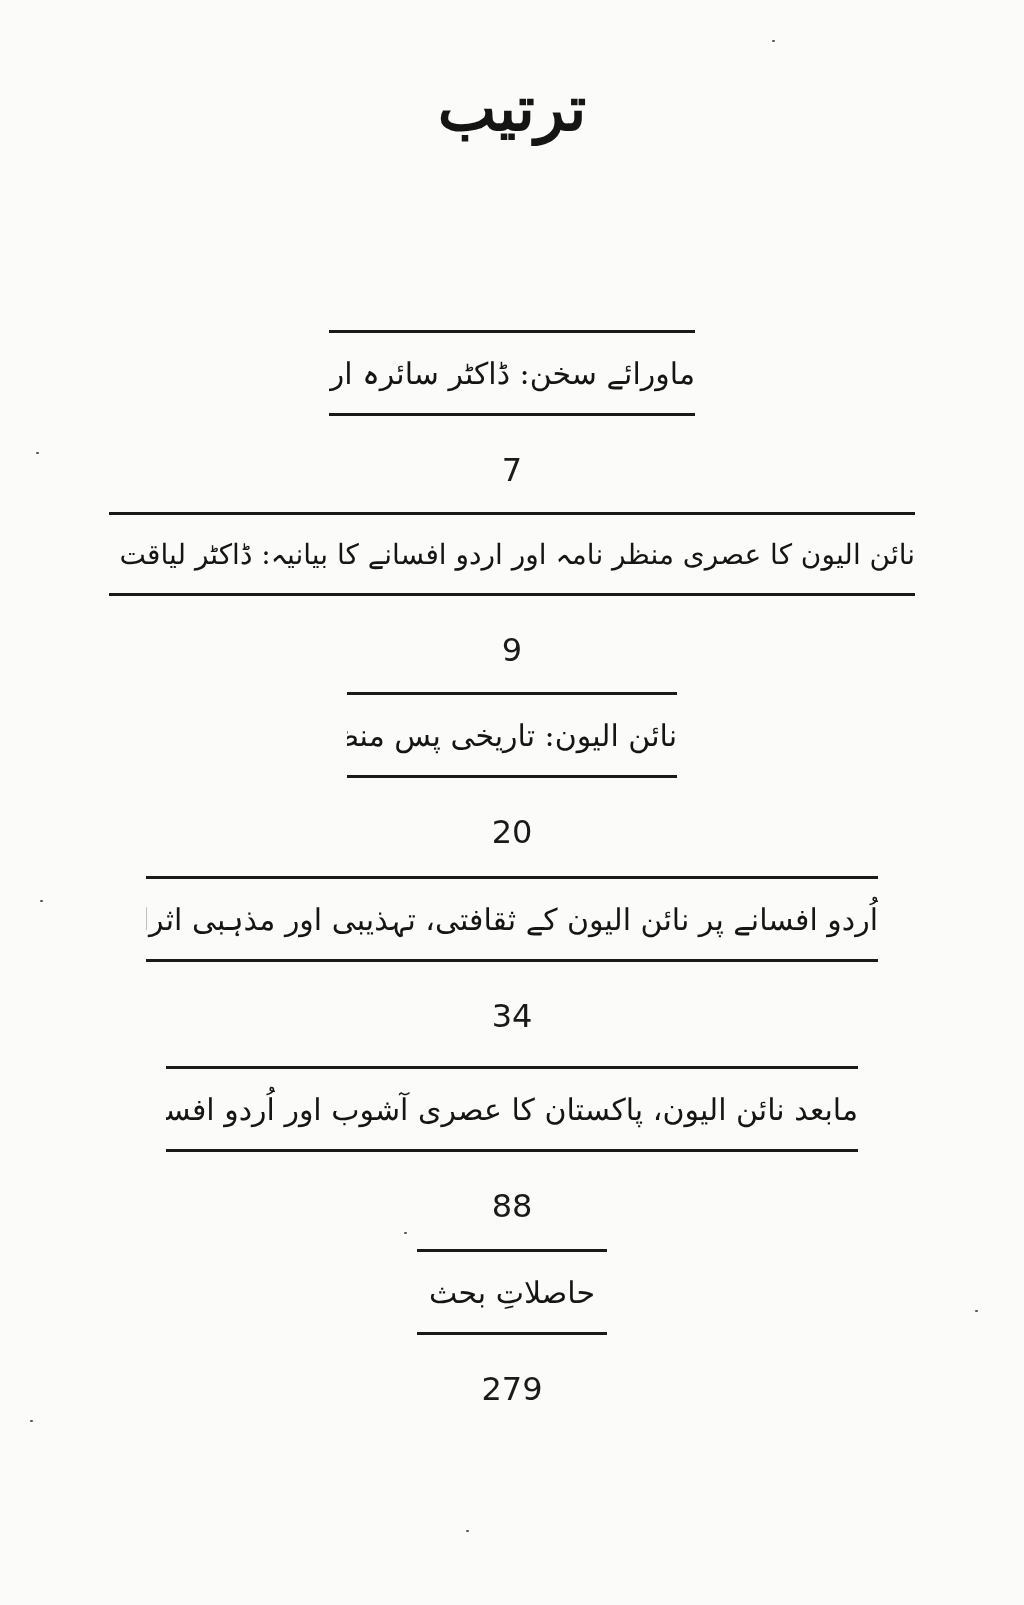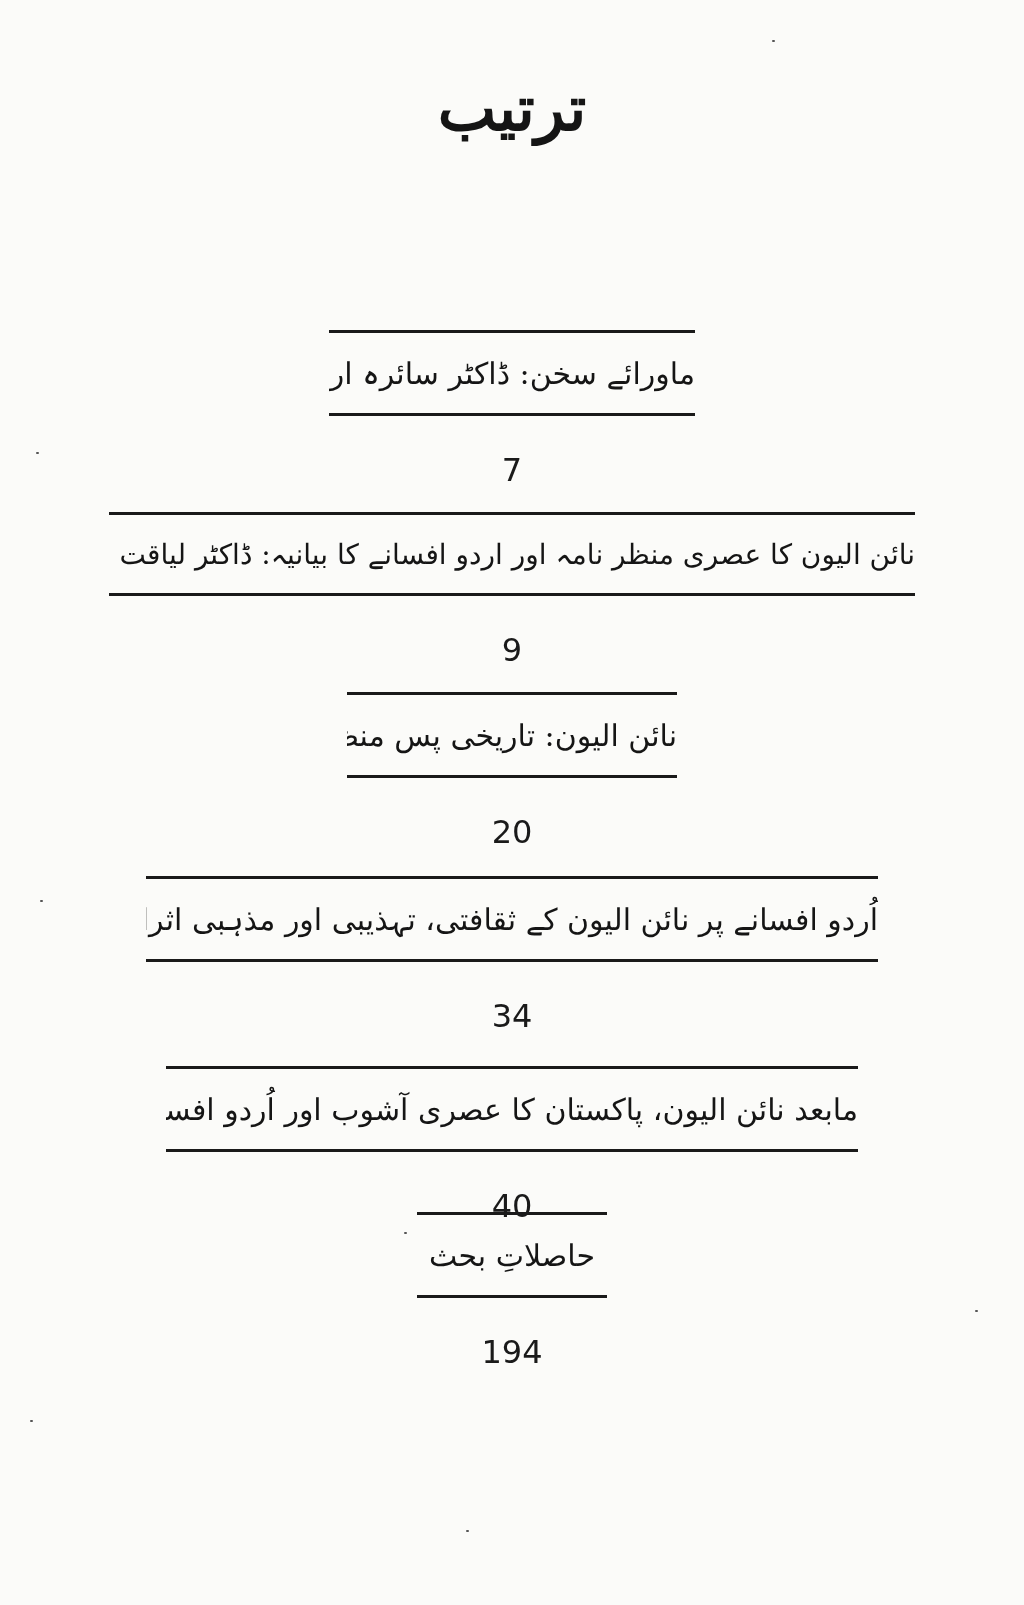--- a/index.html
+++ b/index.html
@@ -87,26 +87,26 @@
     <div class="pagenum">20</div>
   </div>
 
   <div class="entry" style="top:876px;">
     <div class="box" style="width:732px;">اُردو افسانے پر نائن الیون کے ثقافتی، تہذیبی اور مذہبی اثرات</div>
     <div class="pagenum">34</div>
   </div>
 
   <div class="entry" style="top:1066px;">
     <div class="box" style="width:692px;">مابعد نائن الیون، پاکستان کا عصری آشوب اور اُردو افسانہ</div>
-    <div class="pagenum">40</div>
+    <div class="pagenum">88</div>
   </div>
 
-  <div class="entry" style="top:1212px;">
+  <div class="entry" style="top:1249px;">
     <div class="box" style="width:190px;">حاصلاتِ بحث</div>
-    <div class="pagenum">194</div>
+    <div class="pagenum">279</div>
   </div>
 
   <div class="speck" style="left:772px;top:40px;"></div>
   <div class="speck" style="left:36px;top:452px;"></div>
   <div class="speck" style="left:40px;top:900px;"></div>
   <div class="speck" style="left:30px;top:1420px;"></div>
   <div class="speck" style="left:466px;top:1530px;"></div>
   <div class="speck" style="left:404px;top:1232px;"></div>
   <div class="speck" style="left:975px;top:1310px;"></div>
 

